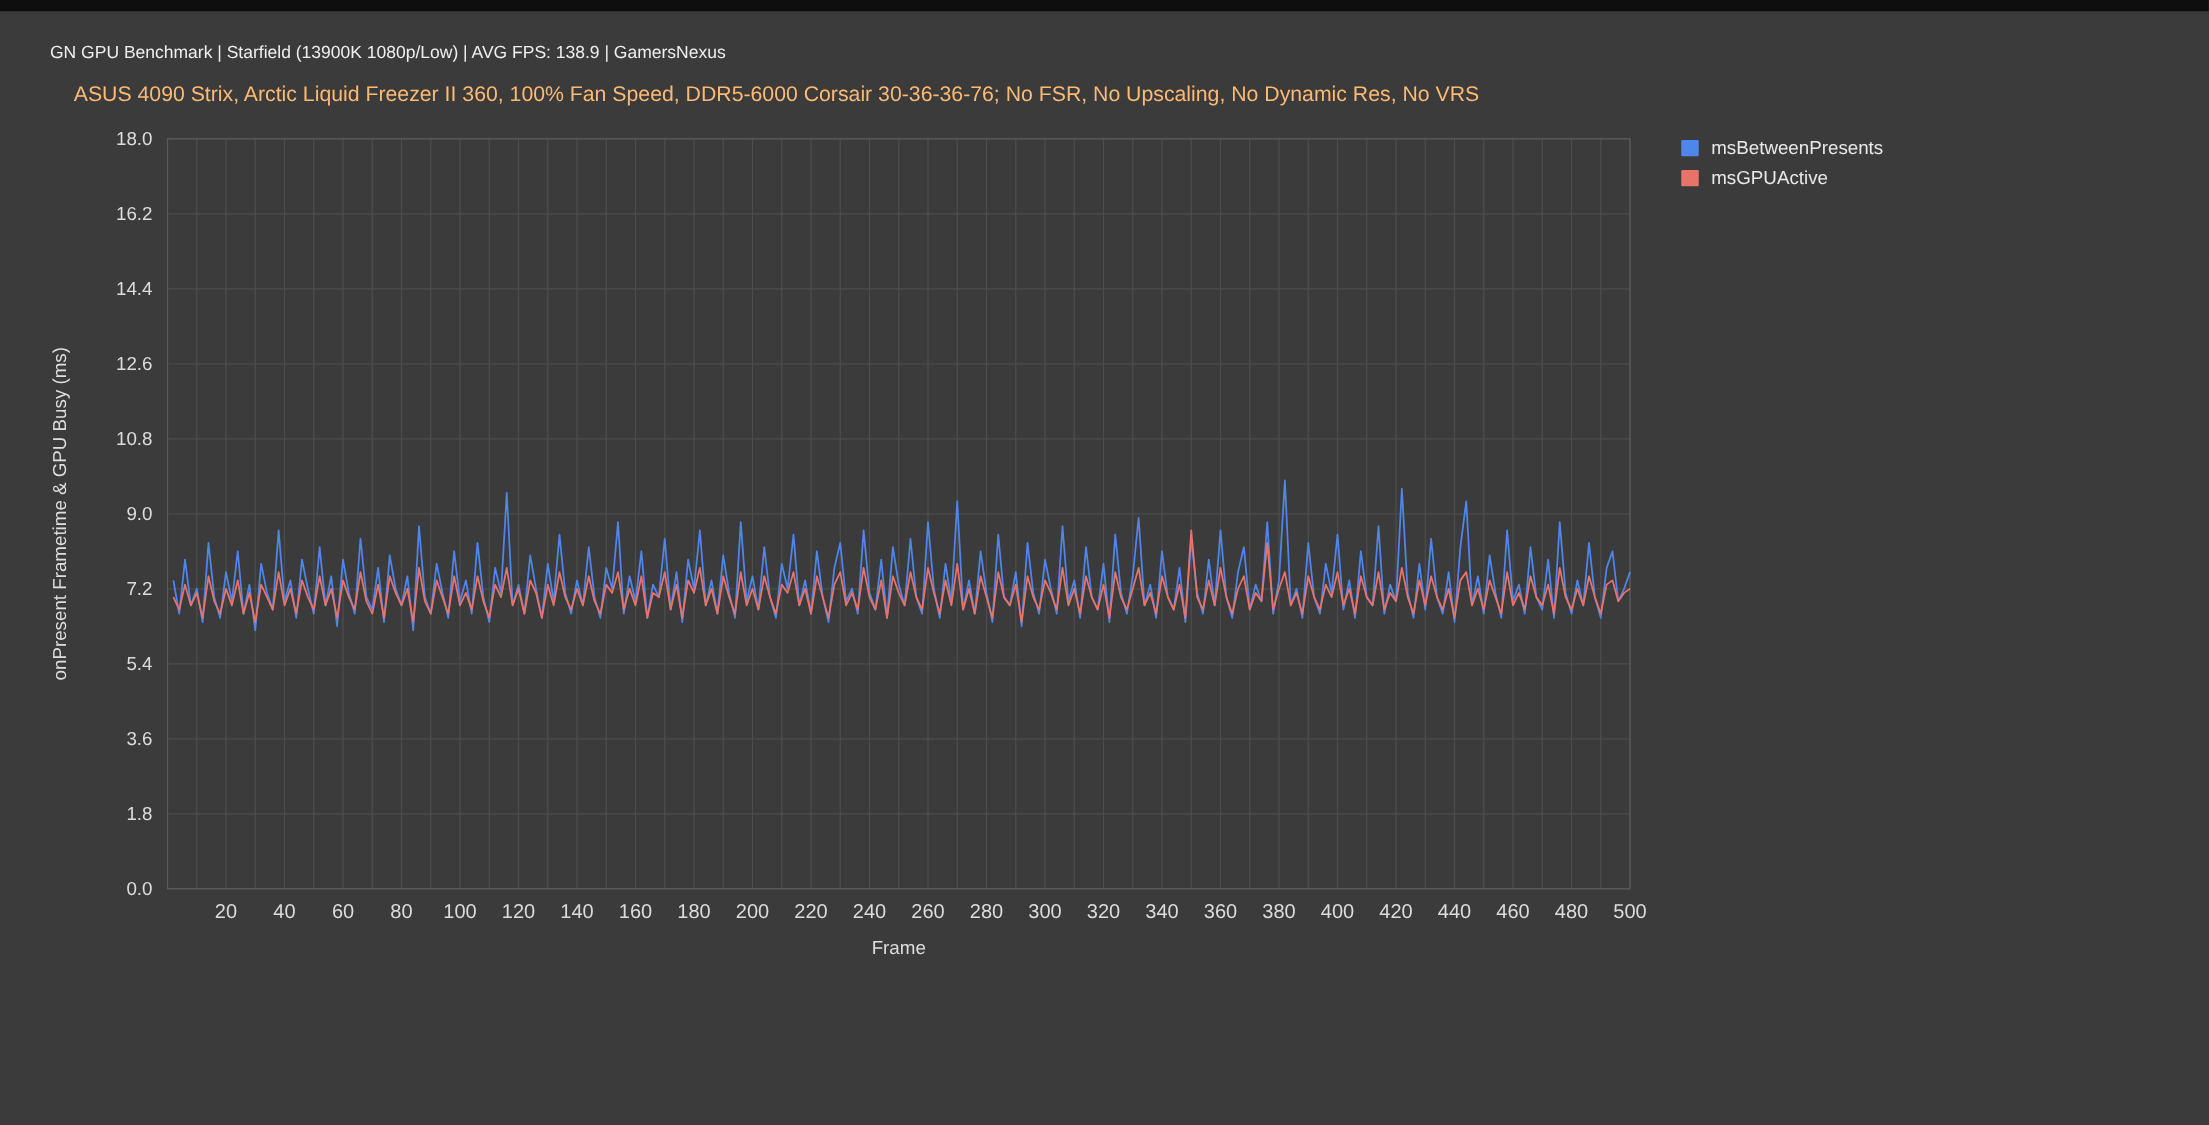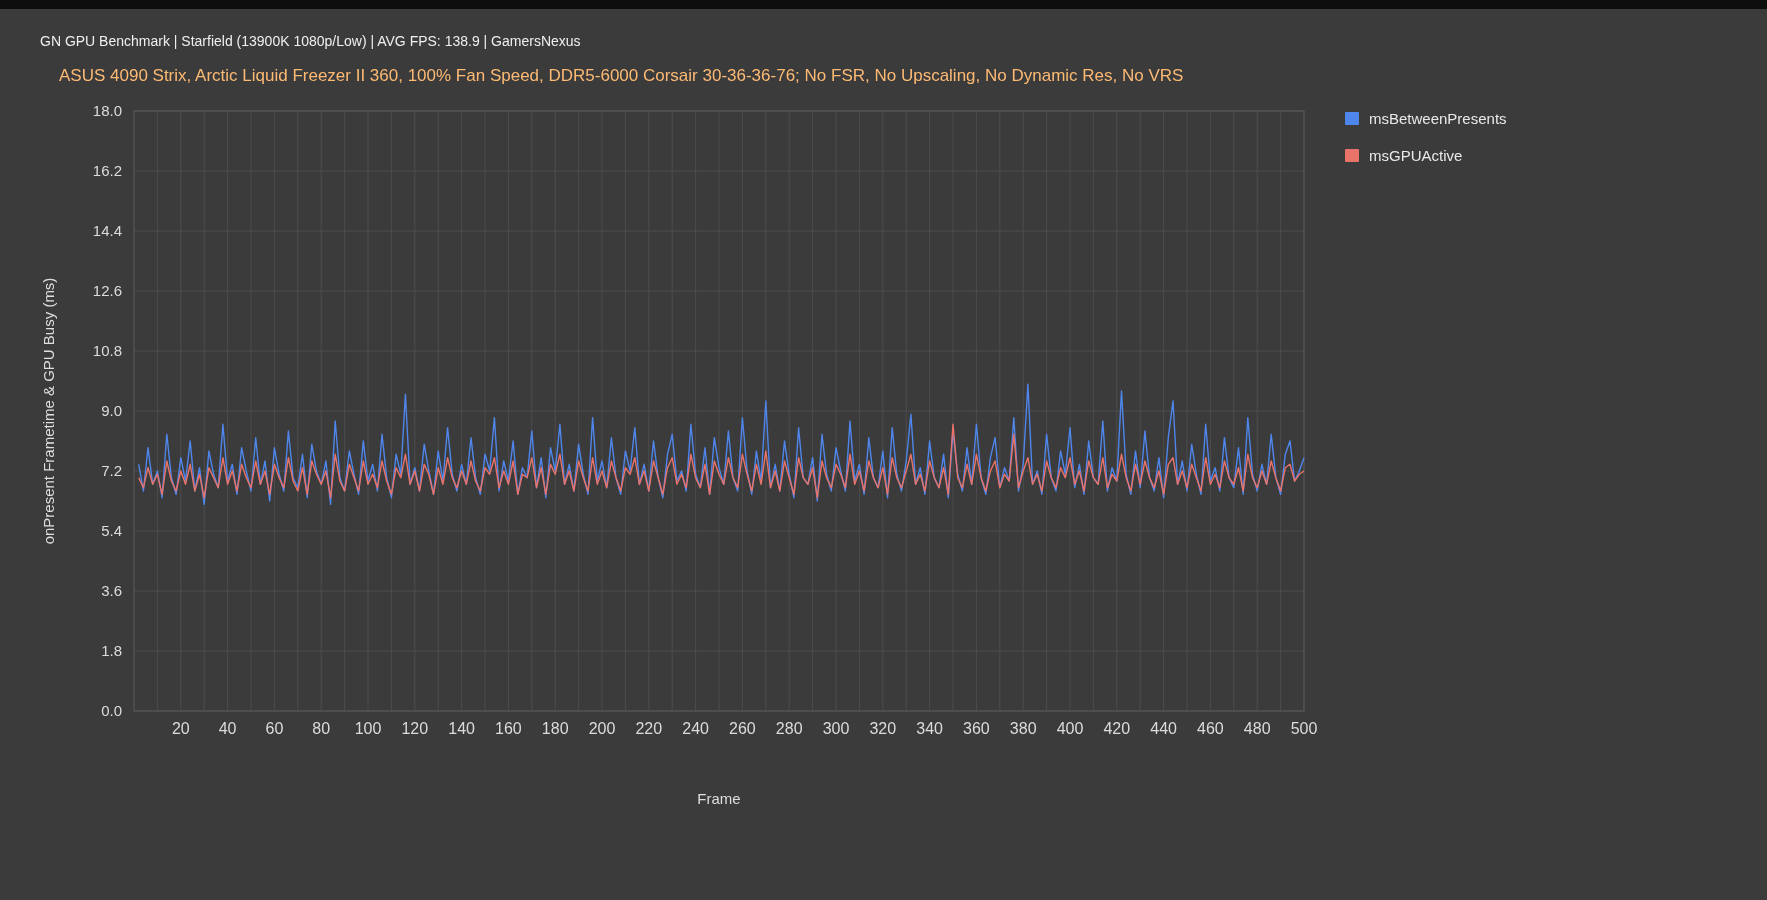--- a/index.html
+++ b/index.html
@@ -20,25 +20,25 @@
     color:#fdba74;font-size:17px;font-weight:400;white-space:nowrap;margin-left:19px;
   }
   .y-axis-title{
     position:absolute;left:48px;top:411px;
     transform:translate(-50%,-50%) rotate(-90deg);
     color:#dedede;font-size:15px;white-space:nowrap;
   }
   .x-axis-title{
     position:absolute;left:719px;top:750px;
     transform:translateX(-50%);
-    color:#dedede;font-size:15px;margin-top:40px;
+    color:#dedede;font-size:15px;
   }
   .legend{
     position:absolute;left:1345px;top:110px;
-    display:flex;flex-direction:column;gap:20px;
+    display:flex;flex-direction:column;gap:7px;
   }
   .legend-item{display:flex;align-items:center;gap:10px;}
   .legend-swatch{width:14px;height:13px;border-radius:1px;flex:0 0 auto;}
   .legend-label{color:#e9e9e9;font-size:15px;white-space:nowrap;}
   svg#plot{position:absolute;left:0;top:0;}
   svg .grid{stroke:#4d4d4d;stroke-width:1;}
   svg .frame{fill:none;stroke:#5a5a5a;stroke-width:1;}
   svg text{font-family:"Liberation Sans", sans-serif;}
   svg .ytick{fill:#dcdcdc;font-size:15px;text-anchor:end;}
   svg .xtick{fill:#dcdcdc;font-size:16px;text-anchor:middle;}

